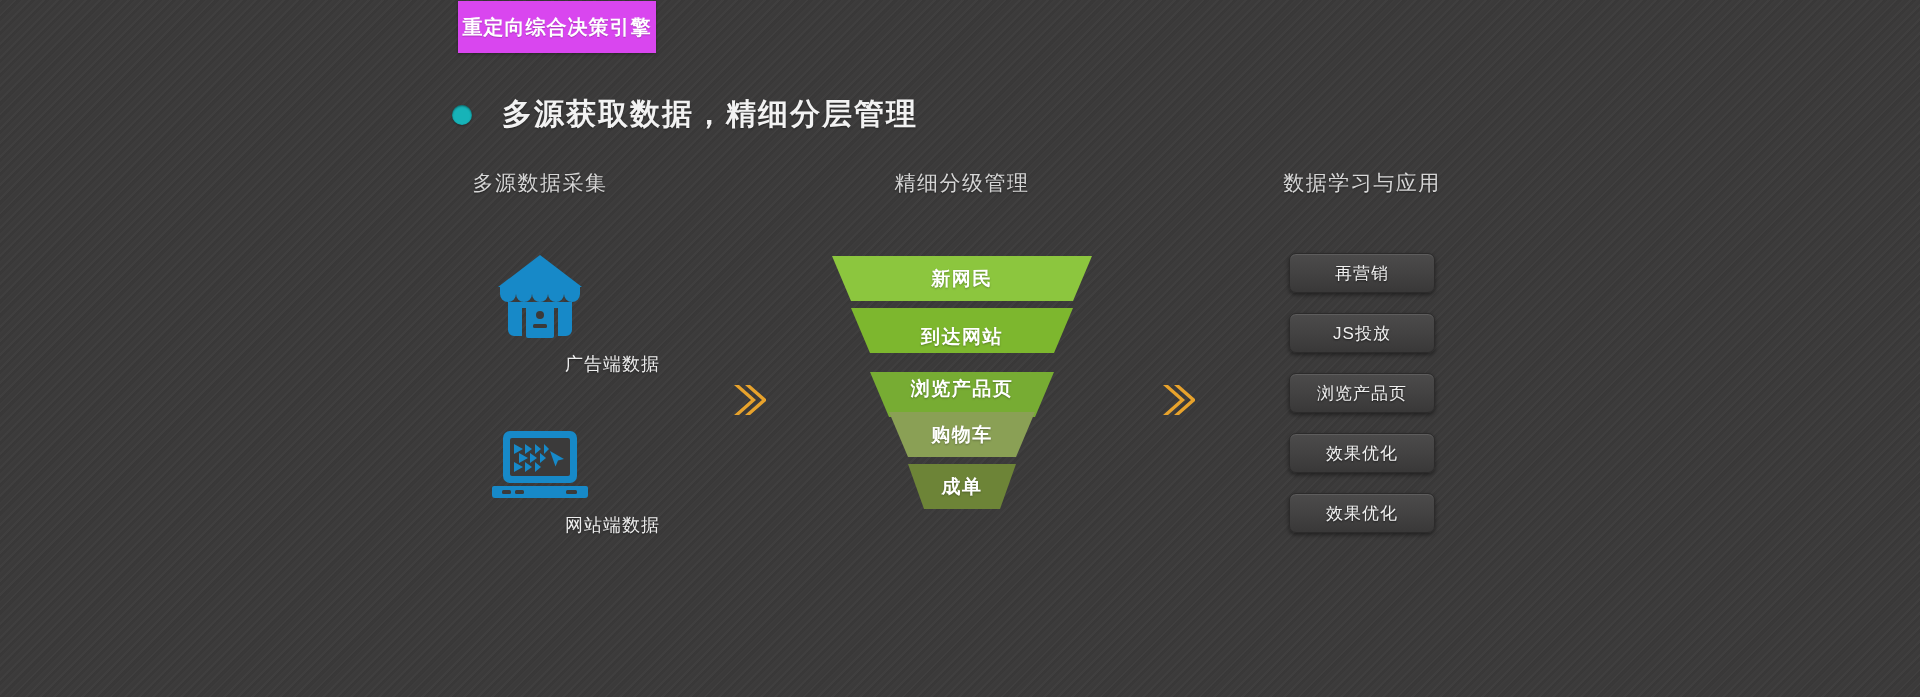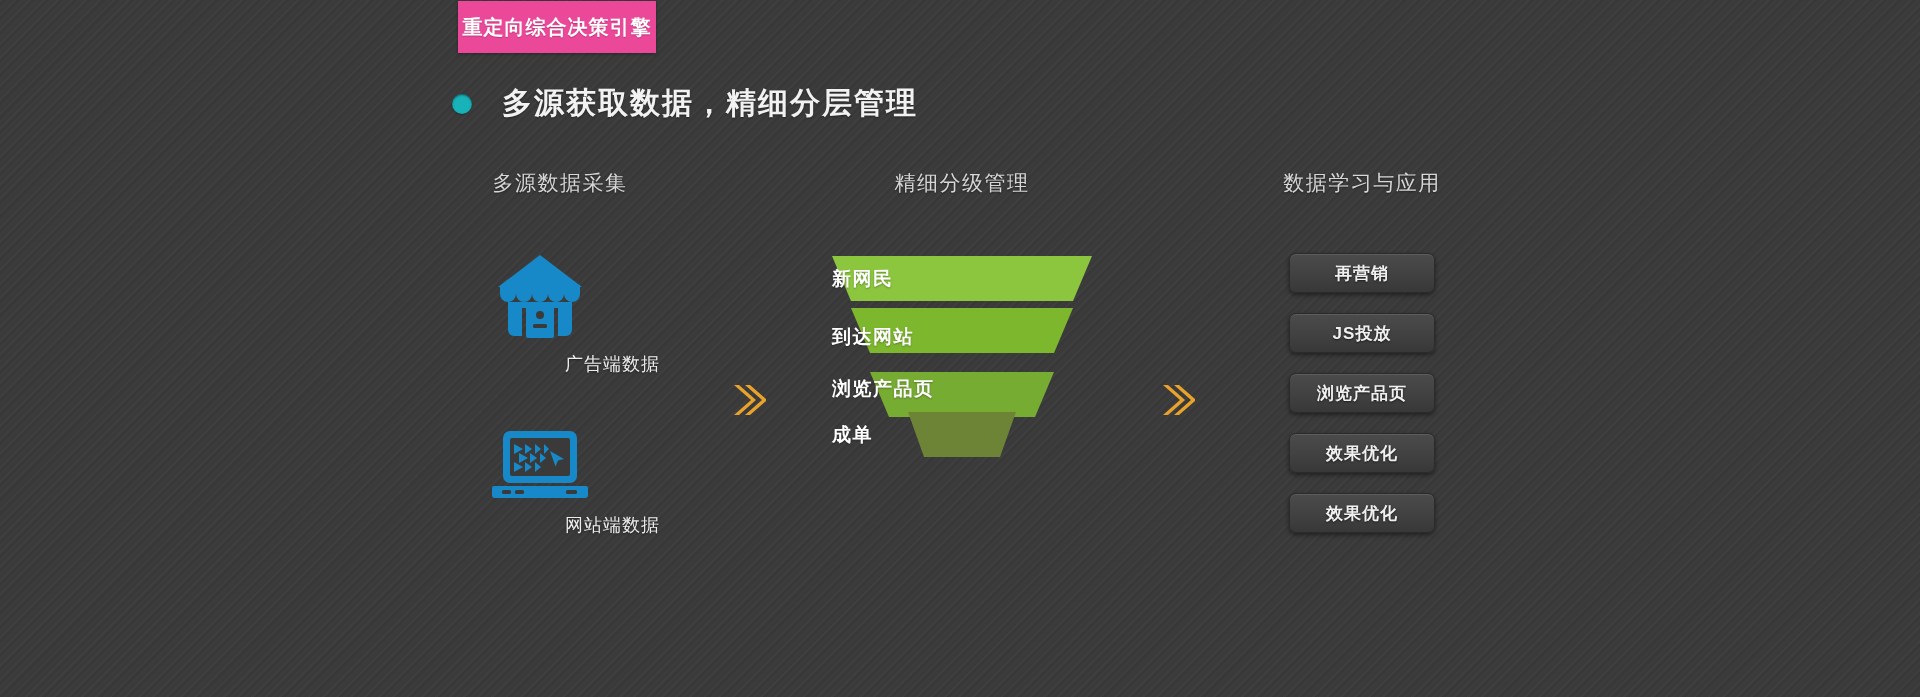--- a/index.html
+++ b/index.html
@@ -35,39 +35,39 @@
     height: 697px;
   }
 
   
   .title-badge {
     position: absolute;
     left: 458px;
     top: 1px;
     width: 198px;
     height: 52px;
-    background: #ec4899;
+    background: #d946ef;
     display: flex;
     align-items: center;
     justify-content: center;
     box-shadow: 0 1px 3px rgba(0,0,0,0.35);
   }
   .title-badge span {
     font-size: 20px;
     font-weight: bold;
     color: #ffffff;
     letter-spacing: 1px;
     text-shadow: 0 1px 1px rgba(0,0,0,0.22);
   }
 
   
   .headline-row {
     position: absolute;
     left: 452px;
-    top: 83px;
+    top: 94px;
     display: flex;
     align-items: center;
     gap: 30px;
   }
   .bullet-dot {
     width: 20px;
     height: 20px;
     border-radius: 50%;
     background: #17b3b8;
     box-shadow: 0 1px 2px rgba(0,0,0,0.45) inset, 0 1px 2px rgba(0,0,0,0.3);
@@ -86,21 +86,21 @@
   .col-header {
     position: absolute;
     top: 169px;
     font-size: 21px;
     color: #d6d6d6;
     letter-spacing: 1.5px;
     text-shadow: 0 1px 2px rgba(0,0,0,0.45);
     white-space: nowrap;
     transform: translateX(-50%);
   }
-  .col-header.c1 { left: 540px; margin-left: 20px; }
+  .col-header.c1 { left: 540px; }
   .col-header.c2 { left: 962px; }
   .col-header.c3 { left: 1362px; }
 
   
   .source-group {
     position: absolute;
     width: 240px;
     left: 420px;
     text-align: right;
   }
@@ -141,21 +141,21 @@
     position: absolute;
     left: 832px;
     top: 256px;
     width: 260px;
   }
   .funnel-stage {
     position: relative;
     width: 260px;
     display: flex;
     align-items: center;
-    justify-content: flex-start;
+    justify-content: center;
     margin-bottom: 7px;
   }
   .funnel-stage .shape {
     position: absolute;
     inset: 0;
   }
   .funnel-stage .stage-label {
     position: relative;
     z-index: 2;
     font-size: 19px;
@@ -185,21 +185,21 @@
     box-shadow:
       0 1px 0 rgba(255,255,255,0.10) inset,
       0 2px 4px rgba(0,0,0,0.45);
     display: flex;
     align-items: center;
     justify-content: center;
     cursor: pointer;
   }
   .action-btn span {
     font-size: 17px;
-    font-weight: bold;
+    font-weight: normal;
     color: #f0f0f0;
     letter-spacing: 1px;
     text-shadow: 0 1px 2px rgba(0,0,0,0.6);
     white-space: nowrap;
   }
 </style>
 </head>
 <body>
 
 <div class="slide">
@@ -294,20 +294,26 @@
       <span class="stage-label">到达网站</span>
     </div>
 
     <div class="funnel-stage" style="height:33px;">
       <svg class="shape" viewBox="0 0 260 45" preserveAspectRatio="none" aria-hidden="true">
         <polygon points="38,0 222,0 203,45 57,45" fill="#77ac33"></polygon>
       </svg>
       <span class="stage-label">浏览产品页</span>
     </div>
 
+    <div class="funnel-stage" style="height:45px;">
+      <svg class="shape" viewBox="0 0 260 45" preserveAspectRatio="none" aria-hidden="true">
+        <polygon points="57,0 203,0 184,45 76,45" fill="#8aa055"></polygon>
+      </svg>
+      <span class="stage-label">购物车</span>
+    </div>
 
     <div class="funnel-stage" style="height:45px;">
       <svg class="shape" viewBox="0 0 260 45" preserveAspectRatio="none" aria-hidden="true">
         <polygon points="76,0 184,0 168,45 92,45" fill="#6d8437"></polygon>
       </svg>
       <span class="stage-label">成单</span>
     </div>
 
   </div>
 

